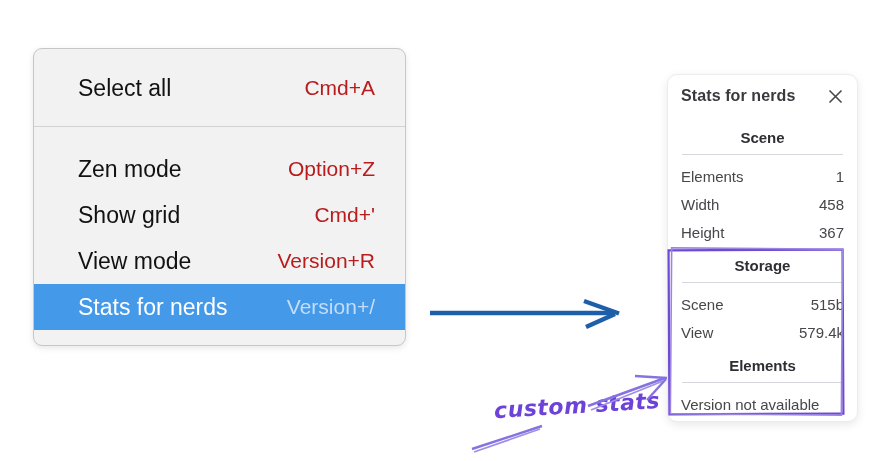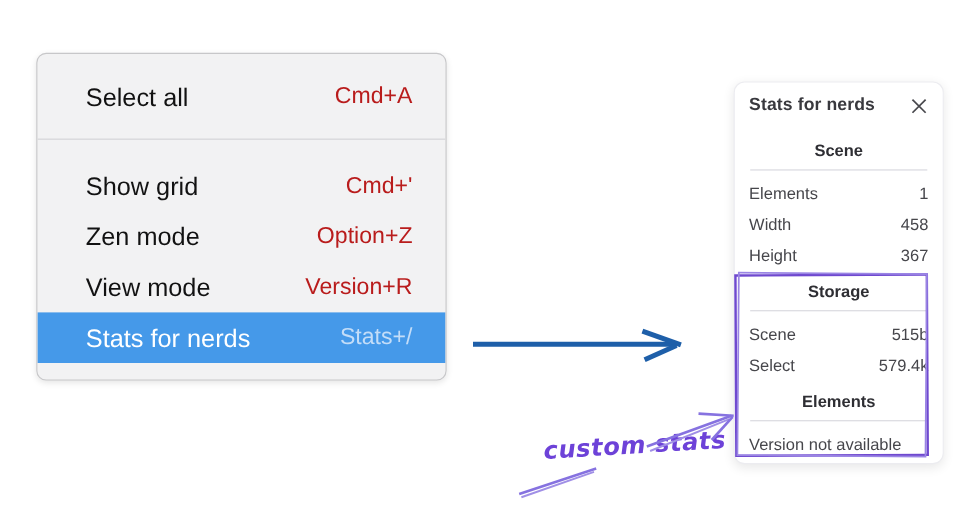--- a/index.html
+++ b/index.html
@@ -63,34 +63,34 @@
 <div class="menu">
   <div class="menu-group-1">
     <div class="menu-item">
       <span class="mi-label">Select all</span>
       <span class="mi-shortcut">Cmd+A</span>
     </div>
   </div>
   <div class="menu-divider"></div>
   <div class="menu-group-2">
     <div class="menu-item">
+      <span class="mi-label">Zen mode</span>
+      <span class="mi-shortcut">Option+Z</span>
+    </div>
+    <div class="menu-item">
       <span class="mi-label">Show grid</span>
       <span class="mi-shortcut">Cmd+'</span>
-    </div>
-    <div class="menu-item">
-      <span class="mi-label">Zen mode</span>
-      <span class="mi-shortcut">Option+Z</span>
     </div>
     <div class="menu-item">
       <span class="mi-label">View mode</span>
       <span class="mi-shortcut">Version+R</span>
     </div>
     <div class="menu-item highlighted">
       <span class="mi-label">Stats for nerds</span>
-      <span class="mi-shortcut">Stats+/</span>
+      <span class="mi-shortcut">Version+/</span>
     </div>
   </div>
 </div>
 
 <svg class="blue-arrow" width="202" height="38" viewBox="0 0 202 38">
   <line x1="6" y1="17" x2="191" y2="17" stroke="#1e5fa9" stroke-width="4.5"></line>
   <line x1="160" y1="5" x2="195" y2="17.5" stroke="#1e5fa9" stroke-width="4.5"></line>
   <line x1="162" y1="31" x2="191" y2="18" stroke="#1e5fa9" stroke-width="4.5"></line>
 </svg>
 
@@ -120,21 +120,21 @@
     <span>367</span>
   </div>
 
   <div class="sec-heading later">Storage</div>
   <div class="sec-divider"></div>
   <div class="stat-row">
     <span>Scene</span>
     <span>515b</span>
   </div>
   <div class="stat-row">
-    <span>Select</span>
+    <span>View</span>
     <span>579.4k</span>
   </div>
 
   <div class="sec-heading later">Elements</div>
   <div class="sec-divider"></div>
   <div class="stat-note">Version not available</div>
 </div>
 
 <svg class="purple-rect" width="188" height="180" viewBox="0 0 188 180">
   <rect x="7" y="7" width="174" height="164" fill="none" stroke="#6f49cf" stroke-width="2.2" transform="rotate(-0.3 94 90)"></rect>

